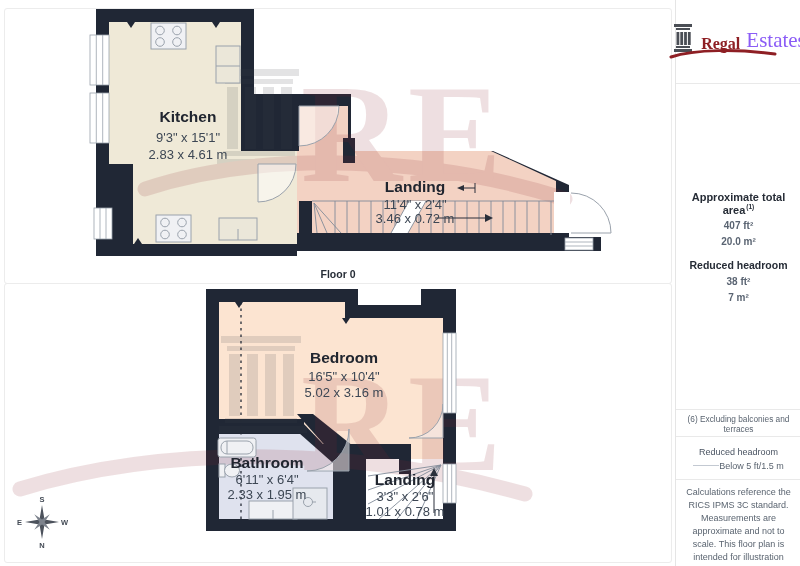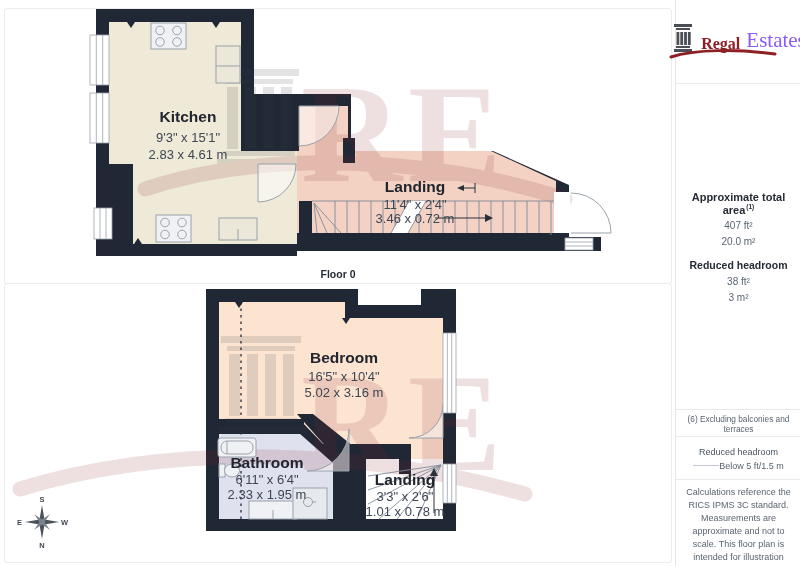--- a/index.html
+++ b/index.html
@@ -21,21 +21,21 @@
       border-left:1px solid #e5e5e5;background:#fff;}
   .sb-sec{position:absolute;left:0;right:0;}
   .sb-div{border-top:1px solid #e9e9e9;}
   #sec-logo{top:0;height:82px;display:flex;align-items:center;justify-content:center;}
   #sec-area{top:83px;height:326px;display:flex;flex-direction:column;align-items:center;justify-content:center;}
   #sec-note{top:409px;height:27px;display:flex;align-items:center;justify-content:center;}
   #sec-legend{top:436px;height:43px;display:flex;flex-direction:column;align-items:center;justify-content:center;gap:4px;}
   #sec-disc{top:479px;height:87px;text-align:center;padding:6px 10px 0 10px;box-sizing:border-box;}
   .sb-title{font-size:11px;font-weight:700;color:#262c36;text-align:center;}
   .sb-sub{font-size:10.5px;font-weight:700;color:#262c36;text-align:center;margin-top:12px;}
-  .sb-val{font-size:10px;color:#5a6472;margin-top:5px;text-align:center;}
+  .sb-val{font-size:10px;color:#5a6472;margin-top:5px;text-align:center;font-weight:bold;}
   .sup{font-size:6.5px;vertical-align:super;font-weight:700;margin-left:1px;}
   .sb-note{font-size:8.3px;color:#5a6470;text-align:center;}
   .legend-title{font-size:9px;color:#4a5462;}
   .legend-row{display:flex;align-items:center;}
   .legend-line{width:26px;height:0;border-top:1px solid #c3c9d2;}
   .legend-label{font-size:9px;color:#5a6470;}
   .disclaimer{font-size:9px;color:#5a6470;line-height:1.45;}
   
   .logo{position:relative;display:flex;align-items:flex-end;gap:6px;padding-bottom:6px;}
   .logo-regal{font-family:"Liberation Serif",serif;font-weight:700;font-size:16px;color:#8e1f24;}
@@ -292,21 +292,21 @@
       </svg>
     </div>
   </div>
 
   <div class="sb-sec sb-div" id="sec-area">
     <div class="sb-title"><span>Approximate total area</span><span class="sup">(1)</span></div>
     <div class="sb-val">407 ft²</div>
     <div class="sb-val">20.0 m²</div>
     <div class="sb-sub">Reduced headroom</div>
     <div class="sb-val">38 ft²</div>
-    <div class="sb-val">3 m²</div>
+    <div class="sb-val">7 m²</div>
   </div>
 
   <div class="sb-sec sb-div" id="sec-note">
     <div class="sb-note">(6) Excluding balconies and terraces</div>
   </div>
 
   <div class="sb-sec sb-div" id="sec-legend">
     <div class="legend-title">Reduced headroom</div>
     <div class="legend-row">
       <span class="legend-line"></span>

